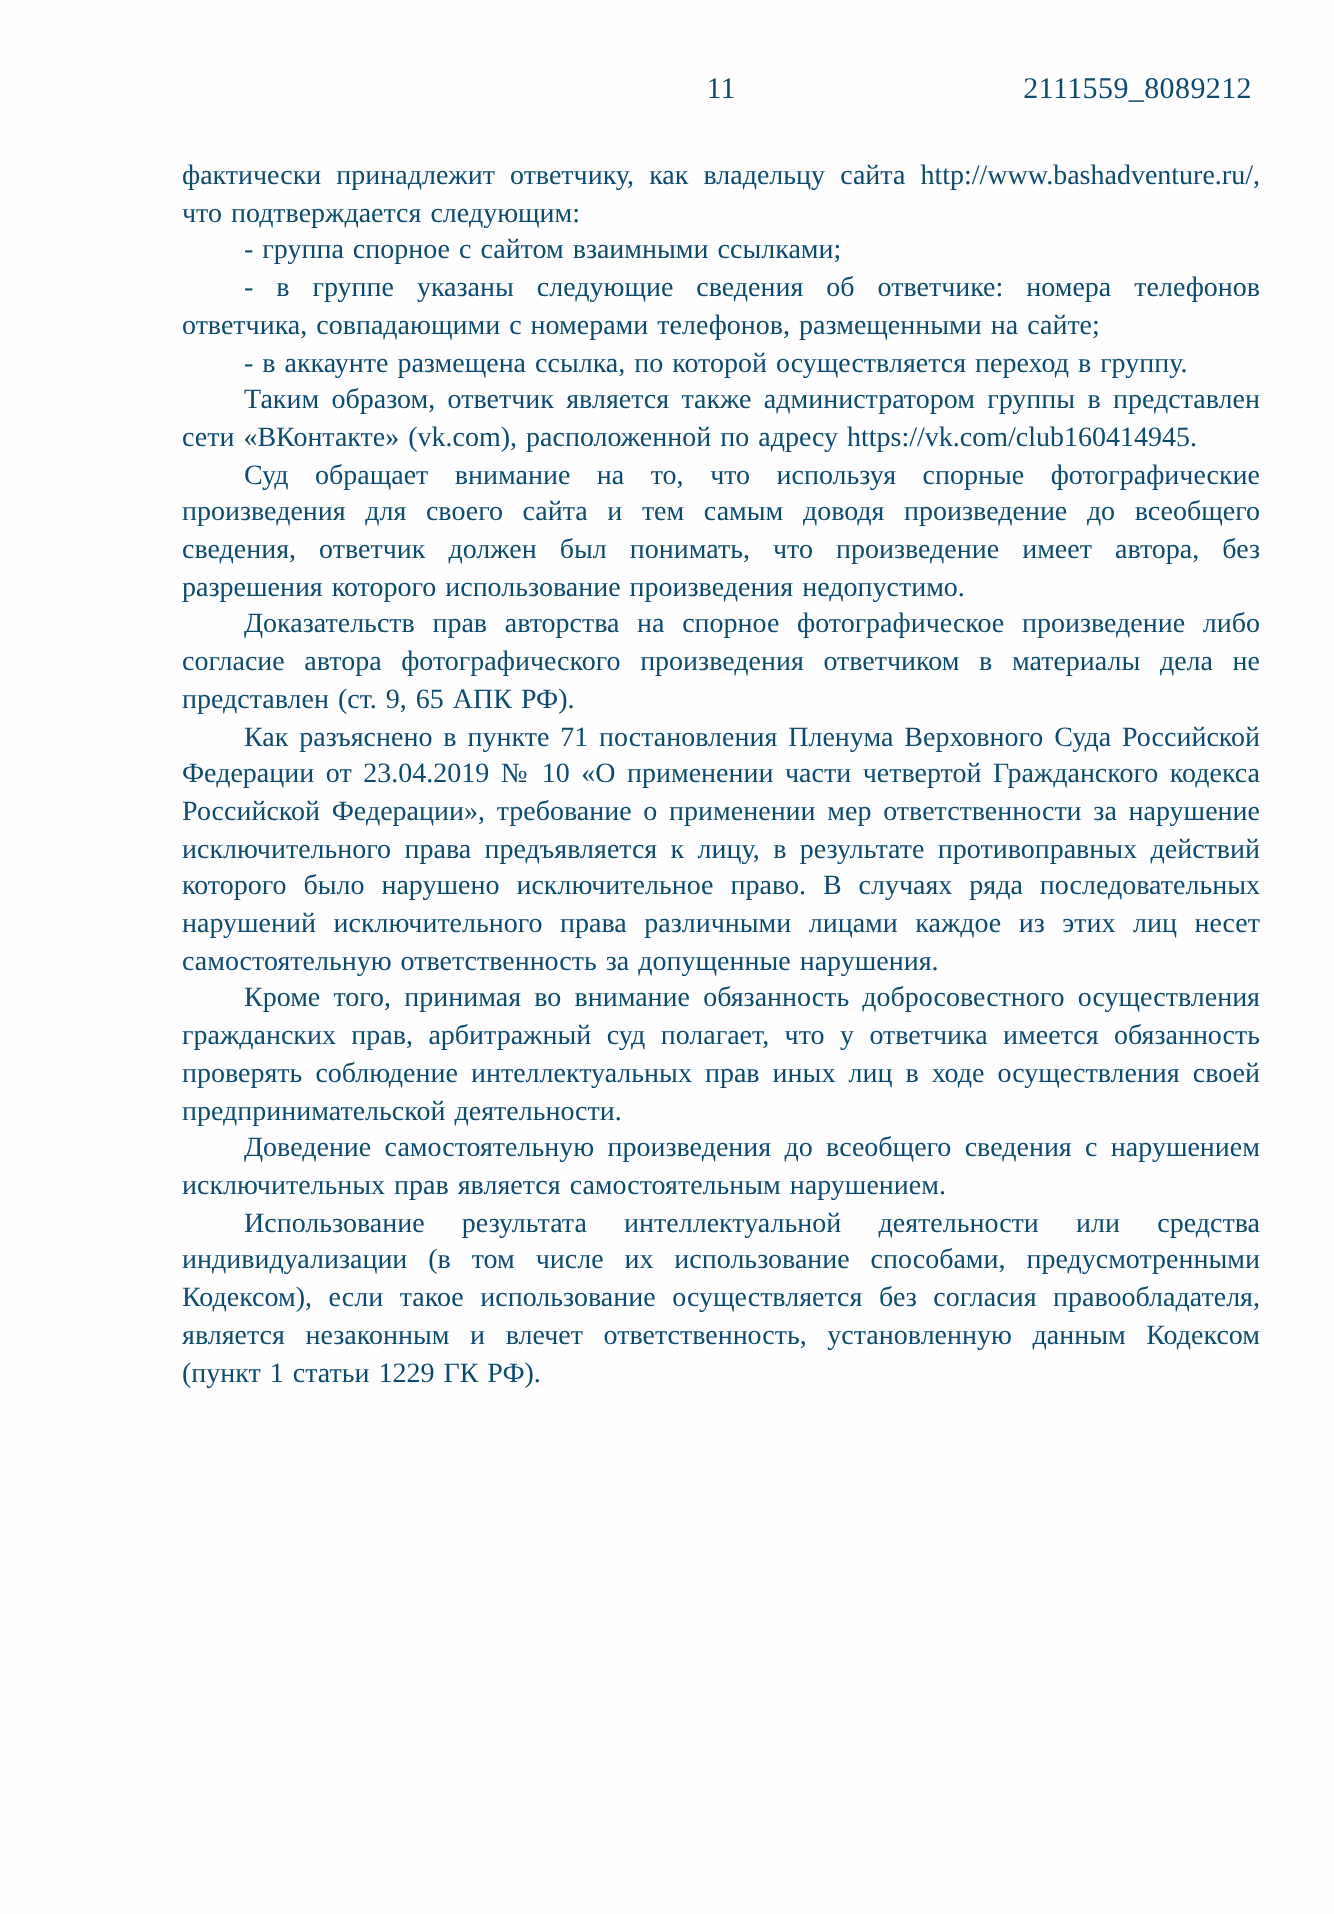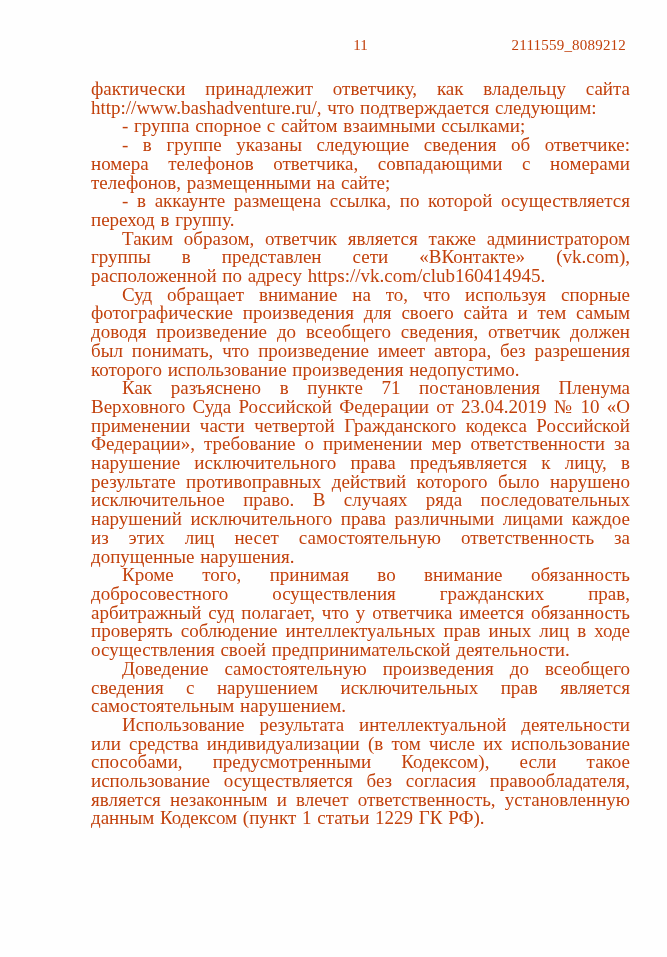--- a/index.html
+++ b/index.html
@@ -6,21 +6,21 @@
     margin: 0;
     padding: 0;
     background: #e9e9e9;
   }
   .page {
     position: relative;
     width: 667px;
     height: 957px;
     background: #fefefe;
     font-family: "Liberation Serif", "DejaVu Serif", serif;
-    color: #c2410c;
+    color: #0c4a6e;
     overflow: hidden;
     box-sizing: border-box;
   }
   .header {
     position: absolute;
     top: 38px;
     left: 91px;
     width: 539px;
     height: 16px;
     font-size: 15px;
@@ -37,21 +37,21 @@
     right: 4px;
     top: 0;
     letter-spacing: 0.2px;
   }
   .body {
     position: absolute;
     top: 80px;
     left: 91px;
     width: 539px;
     text-align: justify;
-    font-size: 19px;
+    font-size: 14px;
     line-height: 18.7px;
   }
   .para {
     margin: 0;
     padding: 0;
     text-indent: 31px;
     word-spacing: 1px;
   }
   .para:first-child {
     text-indent: 0;
@@ -65,18 +65,19 @@
     <span class="page-num">11</span>
     <span class="doc-code">2111559_8089212</span>
   </div>
   <div class="body">
       <p class="para">фактически принадлежит ответчику, как владельцу сайта http://www.bashadventure.ru/, что подтверждается следующим:</p>
       <p class="para">- группа спорное с сайтом взаимными ссылками;</p>
       <p class="para">- в группе указаны следующие сведения об ответчике: номера телефонов ответчика, совпадающими с номерами телефонов, размещенными на сайте;</p>
       <p class="para">- в аккаунте размещена ссылка, по которой осуществляется переход в группу.</p>
       <p class="para">Таким образом, ответчик является также администратором группы в представлен сети «ВКонтакте» (vk.com), расположенной по адресу https://vk.com/club160414945.</p>
       <p class="para">Суд обращает внимание на то, что используя спорные фотографические произведения для своего сайта и тем самым доводя произведение до всеобщего сведения, ответчик должен был понимать, что произведение имеет автора, без разрешения которого использование произведения недопустимо.</p>
+      <p class="para">Доказательств прав авторства на спорное фотографическое произведение либо согласие автора фотографического произведения ответчиком в материалы дела не представлен (ст. 9, 65 АПК РФ).</p>
       <p class="para">Как разъяснено в пункте 71 постановления Пленума Верховного Суда Российской Федерации от 23.04.2019 № 10 «О применении части четвертой Гражданского кодекса Российской Федерации», требование о применении мер ответственности за нарушение исключительного права предъявляется к лицу, в результате противоправных действий которого было нарушено исключительное право. В случаях ряда последовательных нарушений исключительного права различными лицами каждое из этих лиц несет самостоятельную ответственность за допущенные нарушения.</p>
       <p class="para">Кроме того, принимая во внимание обязанность добросовестного осуществления гражданских прав, арбитражный суд полагает, что у ответчика имеется обязанность проверять соблюдение интеллектуальных прав иных лиц в ходе осуществления своей предпринимательской деятельности.</p>
       <p class="para">Доведение самостоятельную произведения до всеобщего сведения с нарушением исключительных прав является самостоятельным нарушением.</p>
       <p class="para">Использование результата интеллектуальной деятельности или средства индивидуализации (в том числе их использование способами, предусмотренными Кодексом), если такое использование осуществляется без согласия правообладателя, является незаконным и влечет ответственность, установленную данным Кодексом (пункт 1 статьи 1229 ГК РФ).</p>
     </div>
 </div>
 
 </body></html>

